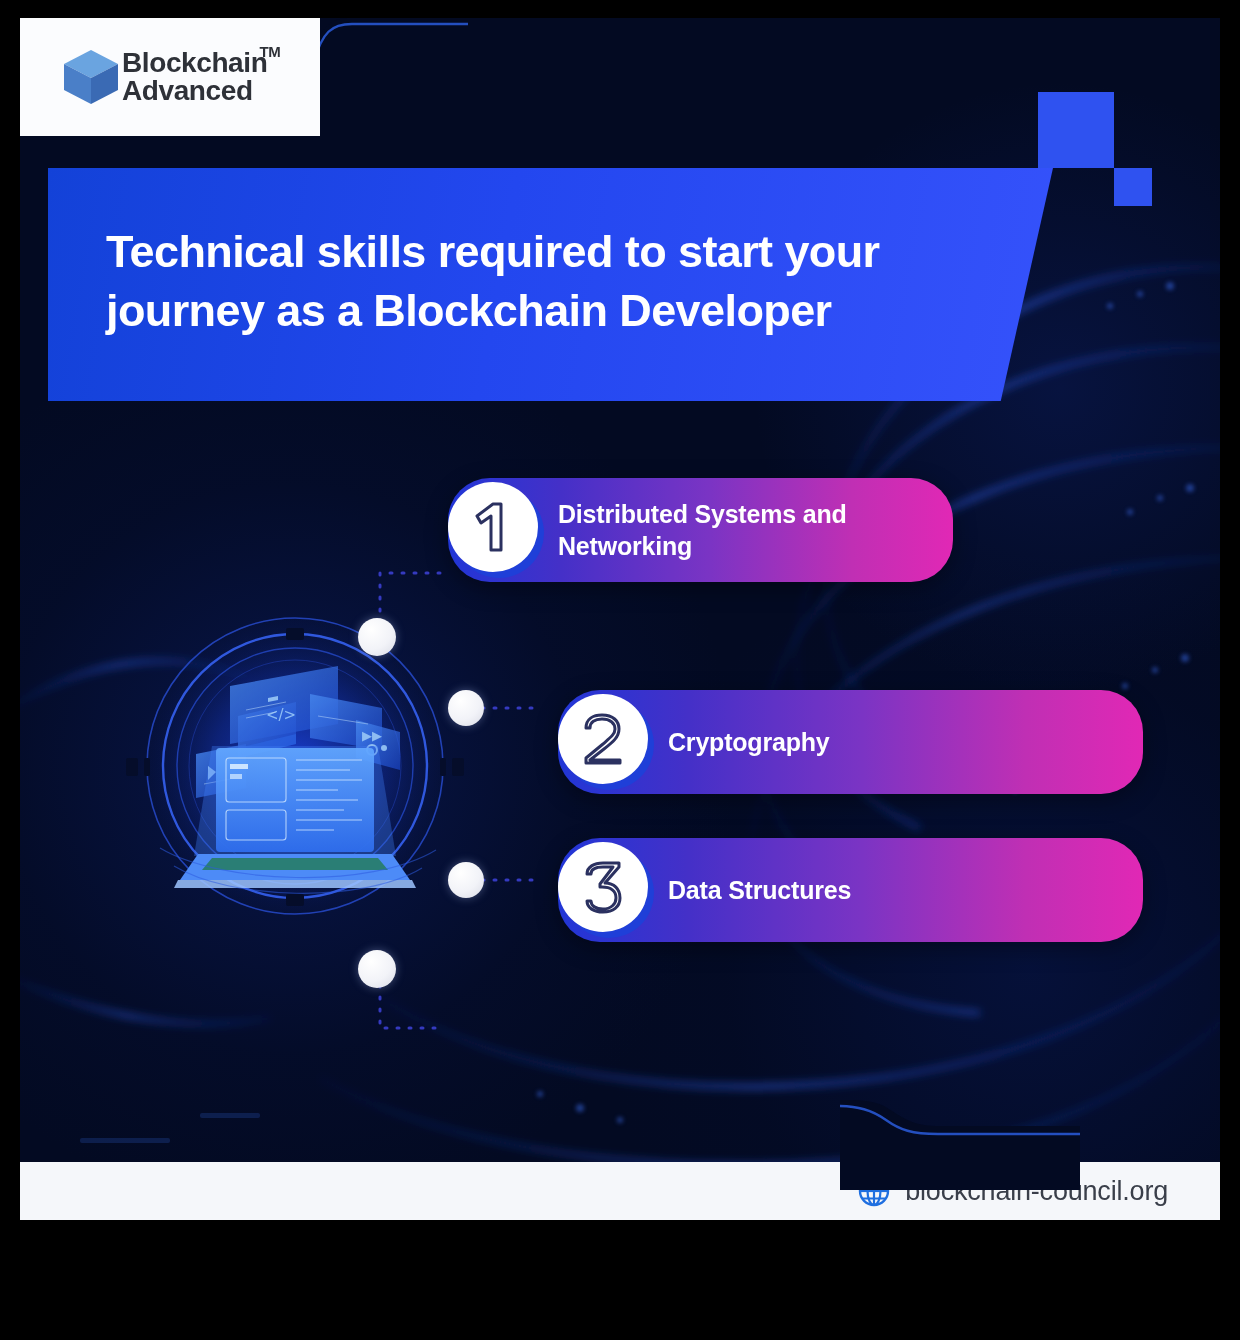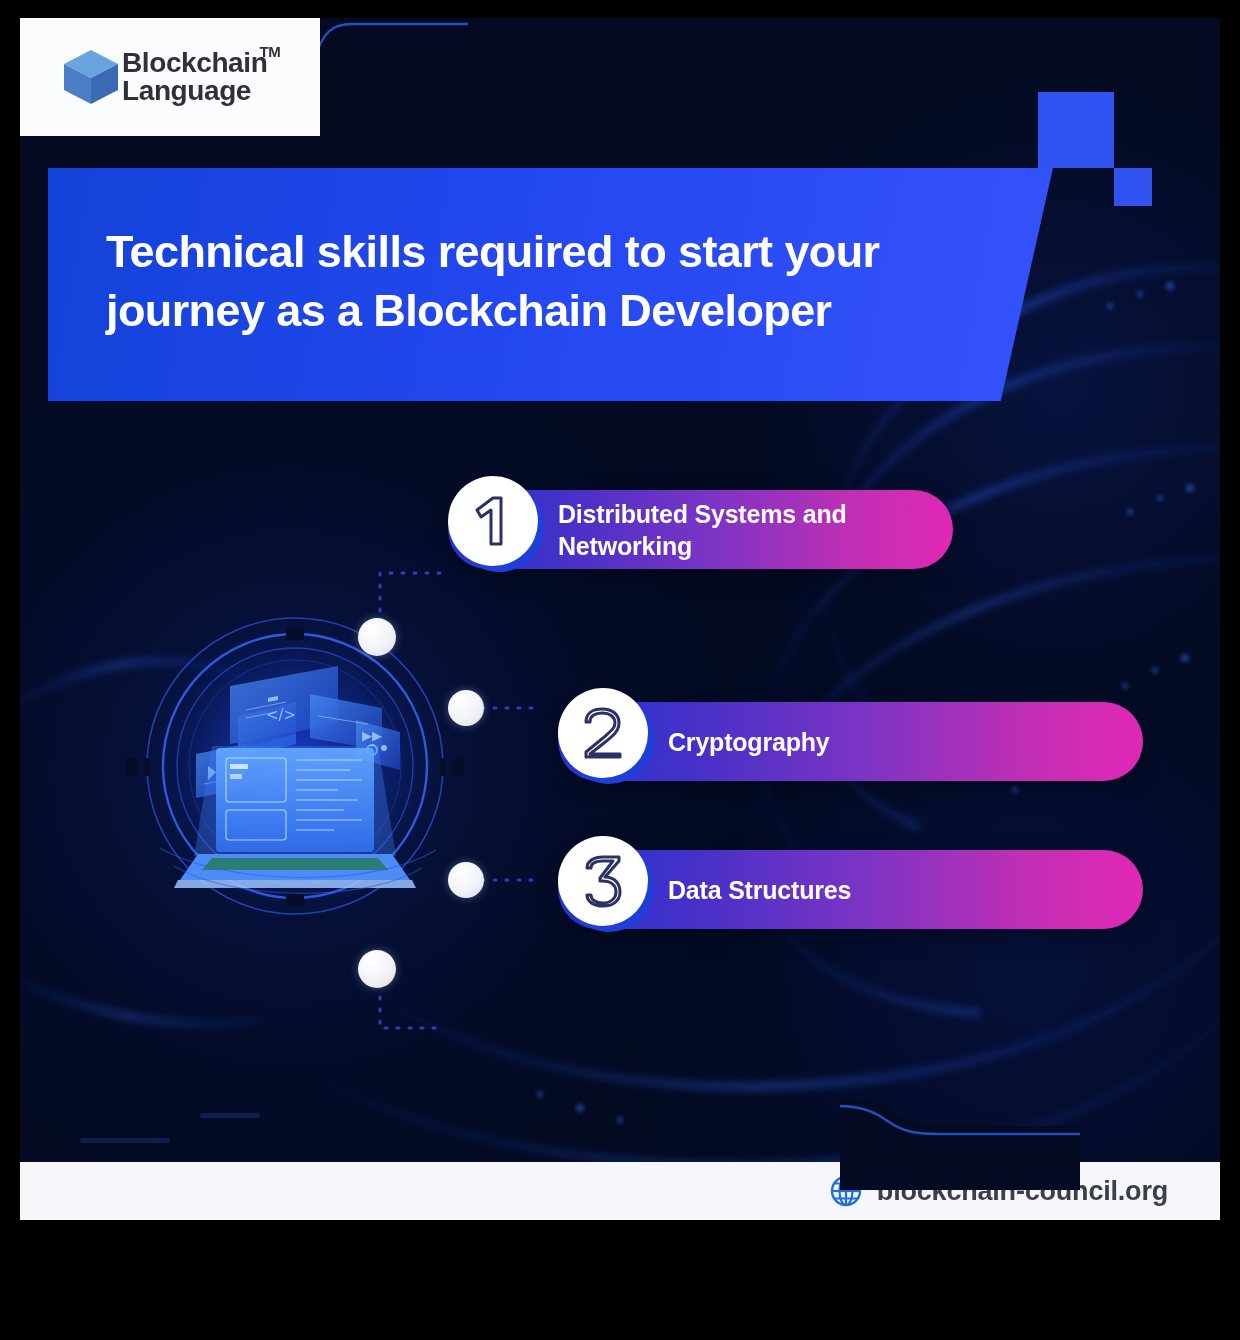--- a/index.html
+++ b/index.html
@@ -84,27 +84,26 @@
   .node-dot{
     position:absolute;border-radius:50%;z-index:5;
     background:radial-gradient(circle at 35% 30%,#ffffff 0%,#f2f3f8 55%,#d9dbe6 100%);
     box-shadow:0 0 10px rgba(180,200,255,0.35);
   }
   .connectors{position:absolute;inset:0;z-index:4;pointer-events:none;}
 
   
   .pill-row{position:absolute;z-index:6;display:flex;align-items:center;}
   .pill-bar{
-    height:79px;border-radius:42px;
+    height:104px;border-radius:42px;
     display:flex;align-items:center;
     padding-left:110px;padding-right:34px;
     color:#ffffff;font-size:25px;font-weight:700;line-height:1.28;letter-spacing:-0.2px;
     background:linear-gradient(90deg,#2136d6 0%,#4430c8 22%,#7b34c4 52%,#c02fb4 80%,#e128b5 100%);
     box-shadow:0 6px 22px rgba(0,0,0,0.35);
-    margin-top:12px;
   }
   .badge{
     position:absolute;left:0;top:50%;transform:translateY(-50%);
     width:96px;height:96px;
   }
   .badge .ring{
     position:absolute;left:6px;top:6px;width:90px;height:90px;border-radius:50%;
     background:#1f3fd8;
   }
   .badge .disc{
@@ -116,21 +115,21 @@
 
   
   .footer-band{
     position:absolute;left:0;bottom:0;width:1200px;height:58px;
     background:#f5f7fa;z-index:6;
     display:flex;align-items:center;justify-content:flex-end;
     padding-right:52px;gap:14px;
   }
   .footer-curve{position:absolute;left:820px;bottom:30px;width:240px;height:90px;z-index:7;}
   .footer-band .url{
-    color:#3a3f4a;font-size:27px;font-weight:700;letter-spacing:-0.2px;
+    color:#3a3f4a;font-size:27px;font-weight:400;letter-spacing:-0.2px;
   }
   .globe{flex:none;}
 </style>
 </head>
 <body>
 
 <div id="canvas">
 
   <div class="bg-glow">
     <div class="g1"></div>
@@ -199,21 +198,21 @@
     <svg class="logo-cube" viewBox="0 0 62 62">
       <polygon points="31,4 58,18 31,32 4,18" fill="#6aa4e0"></polygon>
       <polygon points="4,18 31,32 31,58 4,44" fill="#4a7fc8"></polygon>
       <polygon points="58,18 31,32 31,58 58,44" fill="#3a6ab4"></polygon>
     </svg>
     <div class="logo-text">
       <div class="l1">
         <span>Blockchain</span>
         <span class="tm">TM</span>
       </div>
-      <div class="l2">Language</div>
+      <div class="l2">Advanced</div>
     </div>
   </div>
 
   <div class="title-banner">
     <div class="shape"></div>
     <h1>Technical skills required to start your journey as a Blockchain Developer</h1>
   </div>
 
   <svg class="illustration" viewBox="0 0 400 340">
     <defs>

